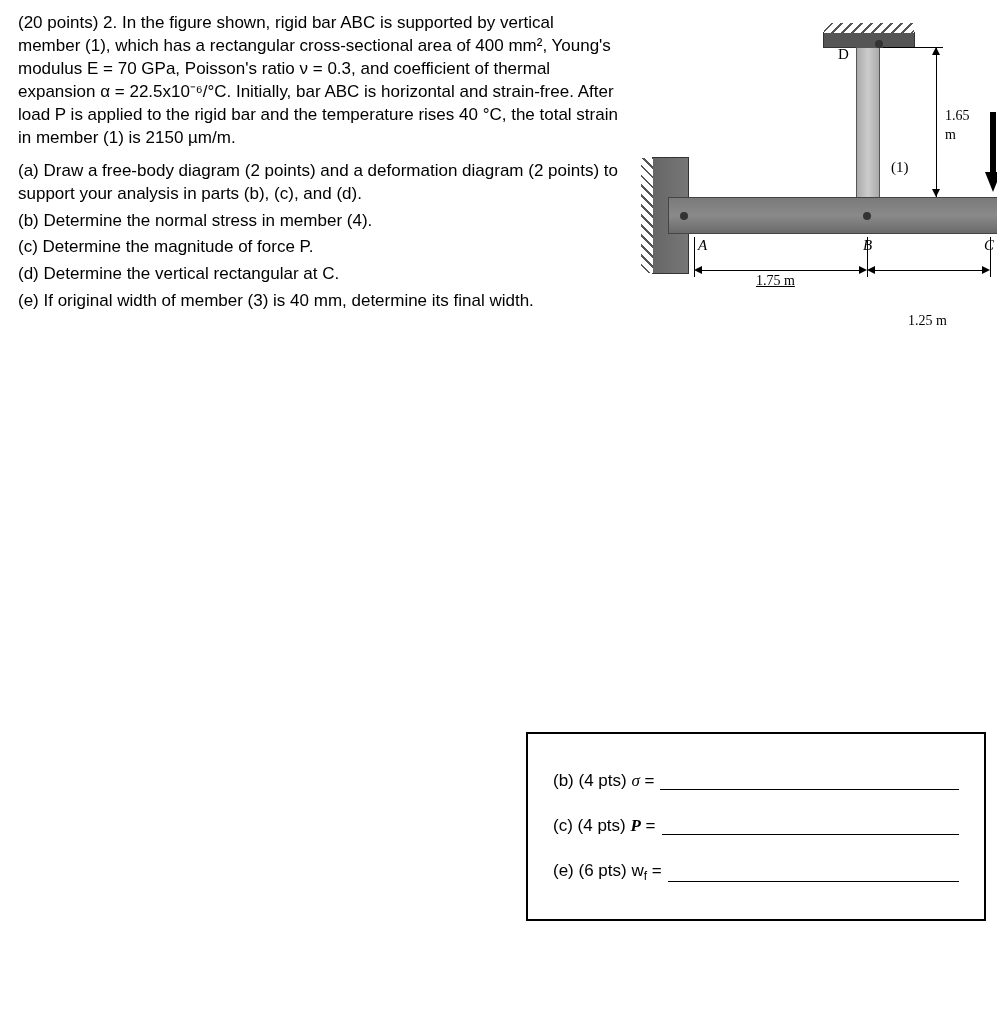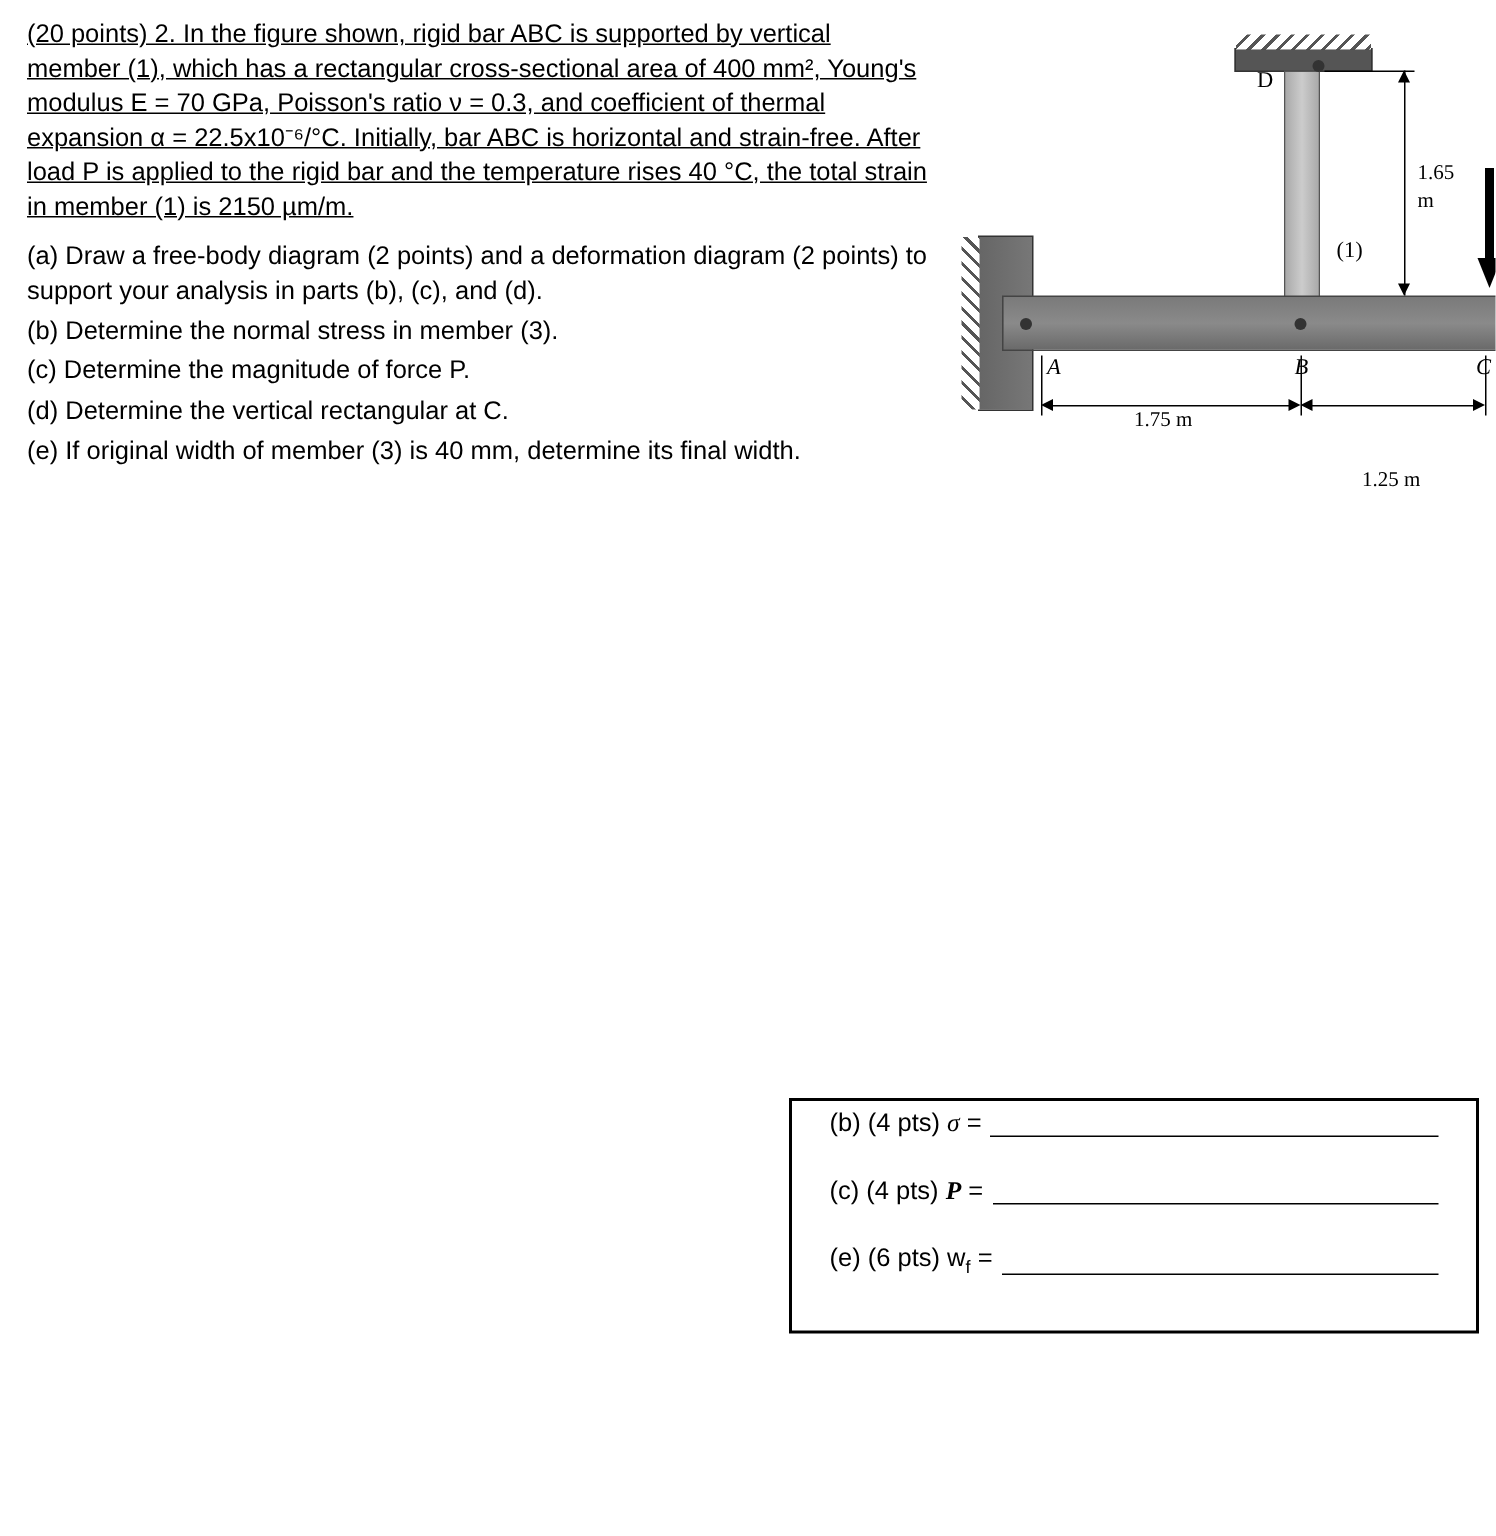--- a/index.html
+++ b/index.html
@@ -20,21 +20,20 @@
     .problem-text {
       flex: 0 0 600px;
     }
     .figure-area {
       flex: 1;
       position: relative;
       height: 300px;
     }
     .para {
       margin-bottom: 10px;
-      text-decoration: underline;
     }
     .sub {
       margin-bottom: 4px;
     }
     
     .support-top {
       position: absolute;
       left: 195px;
       top: 20px;
       width: 90px;
@@ -143,21 +142,21 @@
       border-right: 4px solid transparent;
     }
     .vdim-arr-u { border-bottom: 8px solid #000; }
     .vdim-arr-d { border-top: 8px solid #000; }
     
     .answer-box {
       border: 2px solid #000;
       width: 460px;
       margin-left: 508px;
       margin-top: 415px;
-      padding: 4px 25px 28px 25px;
+      padding: 36px 25px 28px 25px;
       box-sizing: border-box;
     }
     .ans-row {
       display: flex;
       align-items: flex-end;
       margin-bottom: 22px;
       font-size: 17px;
     }
     .ans-row:last-child { margin-bottom: 6px; }
     .ans-label {
@@ -173,21 +172,21 @@
     .italic { font-style: italic; font-family: 'Times New Roman', serif; }
     .sub-sc { font-size: 12px; vertical-align: sub; }
   </style>
 </head>
 <body>
 
 <div class="top-section">
   <div class="problem-text">
     <div class="para">(20 points)  2.   In the figure shown, rigid bar ABC is supported by vertical member (1), which has a rectangular cross-sectional area of 400 mm², Young's modulus E = 70 GPa, Poisson's ratio ν = 0.3, and coefficient of thermal expansion α = 22.5x10⁻⁶/°C.  Initially, bar ABC is horizontal and strain-free.  After load P is applied to the rigid bar and the temperature rises 40 °C, the total strain in member (1) is 2150 µm/m.</div>
     <div class="sub">(a)  Draw a free-body diagram (2 points) and a deformation diagram (2 points) to support your analysis in parts (b), (c), and (d).</div>
-    <div class="sub">(b)  Determine the normal stress in member (3).</div>
+    <div class="sub">(b)  Determine the normal stress in member (4).</div>
     <div class="sub">(c)  Determine the magnitude of force P.</div>
     <div class="sub">(d)  Determine the vertical rectangular at C.</div>
     <div class="sub">(e)  If original width of member (3) is 40 mm, determine its final width.</div>
   </div>
 
   <div class="figure-area">
     <div class="support-top"></div>
     <div class="vert-member"></div>
     <div class="pin-D"></div>
     <div class="support-left"></div>
@@ -213,21 +212,21 @@
     <div class="vdim-arr-d" style="left:304px; top:177px;"></div>
     <div class="dim" style="left:317px; top:95px;">1.65 m</div>
 
     <div style="position:absolute; left:255px; top:35px; width:60px; border-top:1px solid #000;"></div>
 
     <div class="dim-tick" style="left:66px; top:225px; height:40px;"></div>
     <div class="dim-tick" style="left:239px; top:225px; height:40px;"></div>
     <div class="dim-line" style="left:70px; top:258px; width:166px;"></div>
     <div class="dim-arr-l" style="left:66px; top:254px;"></div>
     <div class="dim-arr-r" style="left:231px; top:254px;"></div>
-    <div class="dim" style="left:128px; top:260px;">1.75 m</div>
+    <div class="dim" style="left:128px; top:260px;text-decoration:underline;">1.75 m</div>
 
     <div class="dim-tick" style="left:362px; top:225px; height:40px;"></div>
     <div class="dim-line" style="left:243px; top:258px; width:116px;"></div>
     <div class="dim-arr-l" style="left:239px; top:254px;"></div>
     <div class="dim-arr-r" style="left:354px; top:254px;"></div>
     <div class="dim" style="left:280px; top:260px;margin-top:40px;">1.25 m</div>
   </div>
 </div>
 
 <div class="answer-box">

